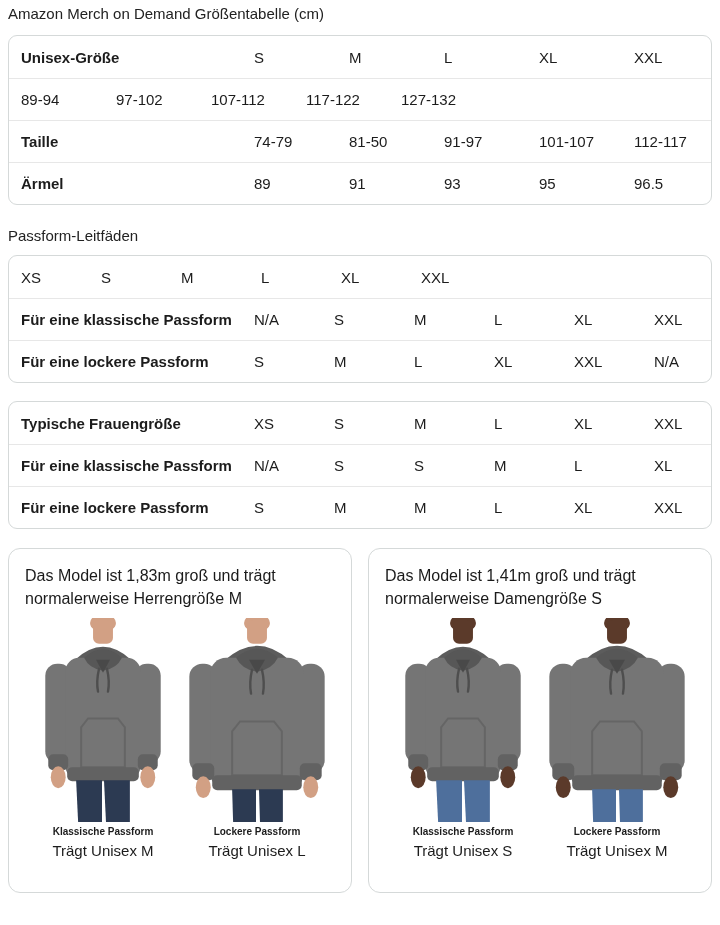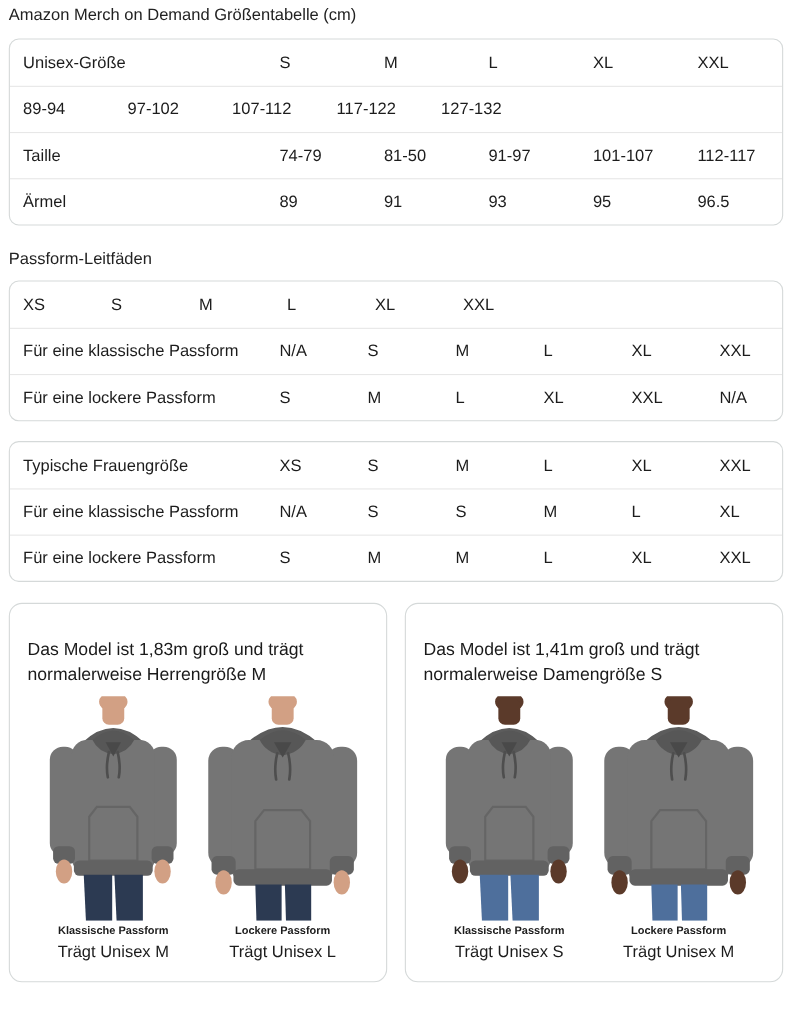--- a/index.html
+++ b/index.html
@@ -16,32 +16,32 @@
   }
   .page{padding:2px 8px 8px 8px;width:720px}
   .title{font-size:15px;line-height:20px;margin:2px 0 0 -4px;padding-left:4px;color:#222}
   .table{
     margin-top:11px;border:1px solid var(--border);border-radius:9px;
     background:#fff;overflow:hidden;
   }
   .trow{display:flex;align-items:center;height:42px;padding-left:12px}
   .trow + .trow{border-top:1px solid var(--separator)}
   .cell{font-size:15px;white-space:nowrap}
-  .label{flex:0 0 233px;font-weight:400}
+  .label{flex:0 0 233px;font-weight:700}
   .t5 .v{flex:0 0 95px}
   .t5 .v:last-child{flex:1}
   .t6 .v{flex:0 0 80px}
   .t6 .v:last-child{flex:1}
   .footnote{margin-top:13px;font-size:13.5px;color:#222}
   .subtitle{margin-top:22px;font-size:15px;color:#222}
   .gap{margin-top:18px}
   .cards{display:flex;gap:16px;margin-top:19px}
   .card{
     flex:1;border:1px solid var(--border);border-radius:12px;background:#fff;
-    padding:30px 16px 14px 16px;height:345px;
+    padding:15px 16px 14px 16px;height:345px;
   }
   .card-desc{font-size:16px;line-height:23px;max-width:300px;color:#1a1a1a}
   .figures{display:flex;justify-content:space-between;margin-top:8px;padding:0 2px}
   .figure{width:152px;display:flex;flex-direction:column;align-items:center}
   .model{width:150px;height:204px;display:block}
   .cap-title{font-size:10px;font-weight:700;margin-top:4px;white-space:nowrap}
   .cap-sub{font-size:15px;margin-top:5px;white-space:nowrap}
   .defs{position:absolute;width:0;height:0}
 </style>
 </head>

